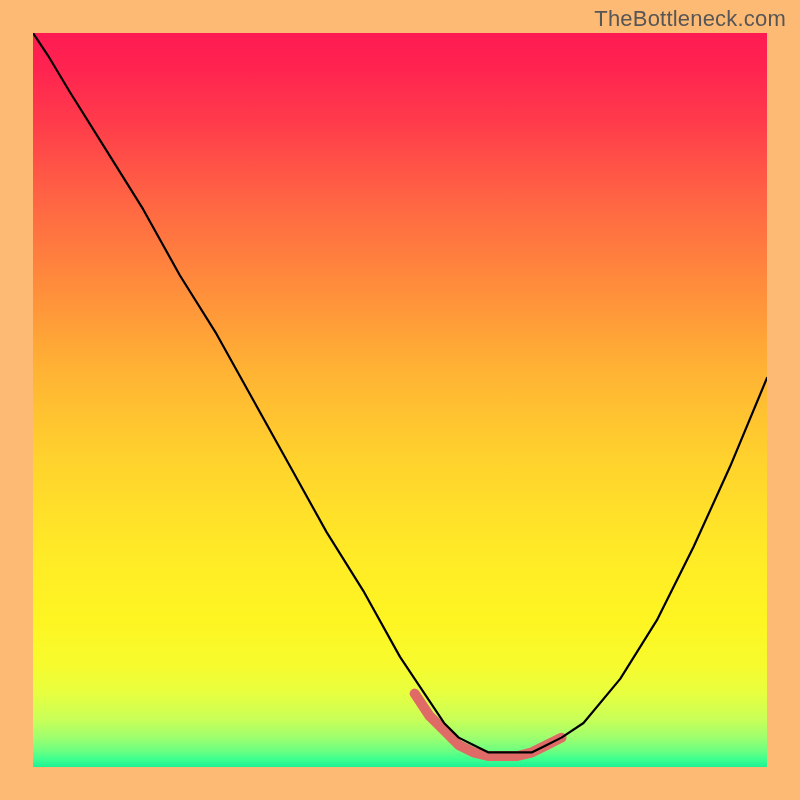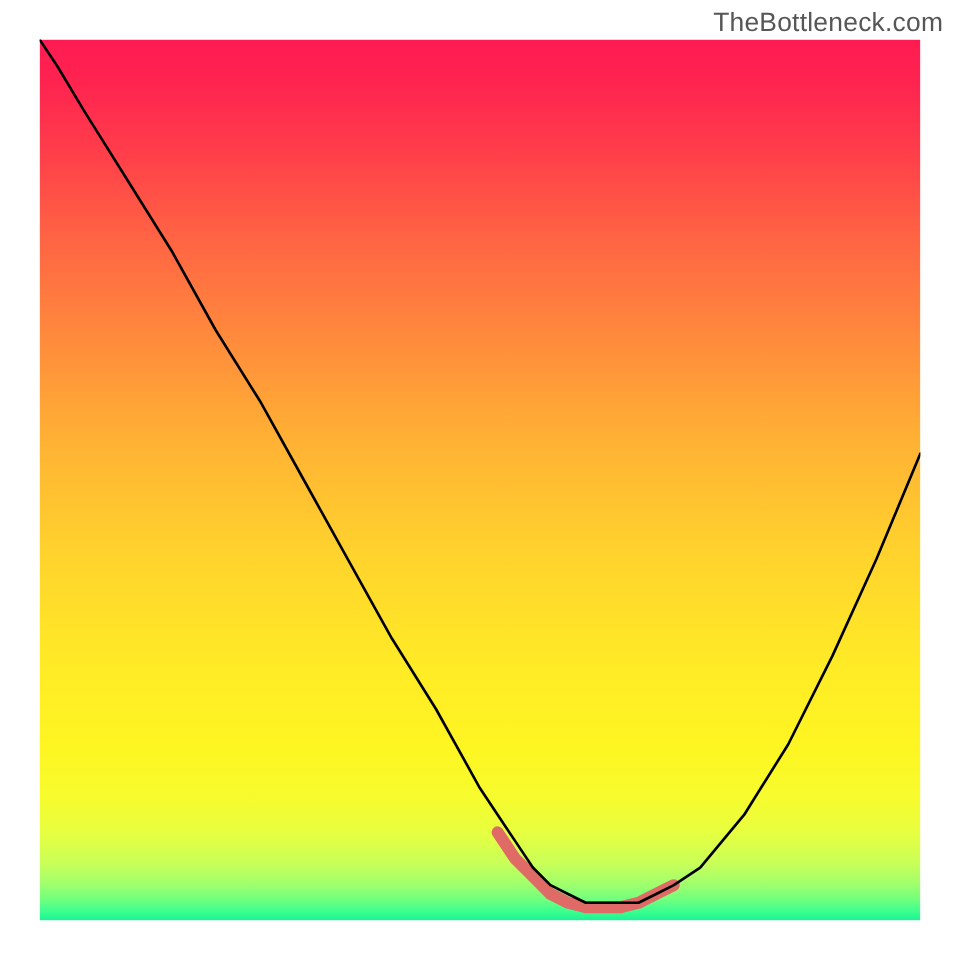--- a/index.html
+++ b/index.html
@@ -1,21 +1,21 @@
 <!DOCTYPE html>
 <html><head>
 <meta charset="utf-8">
 <style>
   * { margin: 0; padding: 0; box-sizing: border-box; }
   html, body { width: 800px; height: 800px; overflow: hidden; background: #000; }
   .stage {
     position: relative;
     width: 800px;
     height: 800px;
-    background: #ffffff;
+    background: #fdba74;
   }
   .watermark {
     position: absolute;
     top: 6px;
     right: 14px;
     font-family: Arial, Helvetica, sans-serif;
     font-size: 22px;
     font-weight: 500;
     color: #565656;
     letter-spacing: 0.2px;

